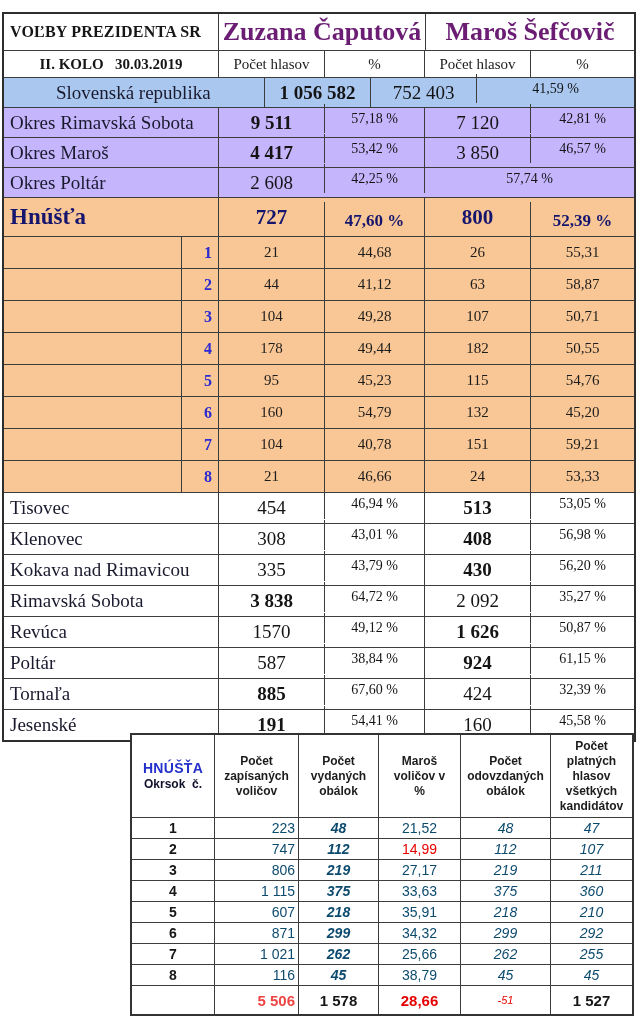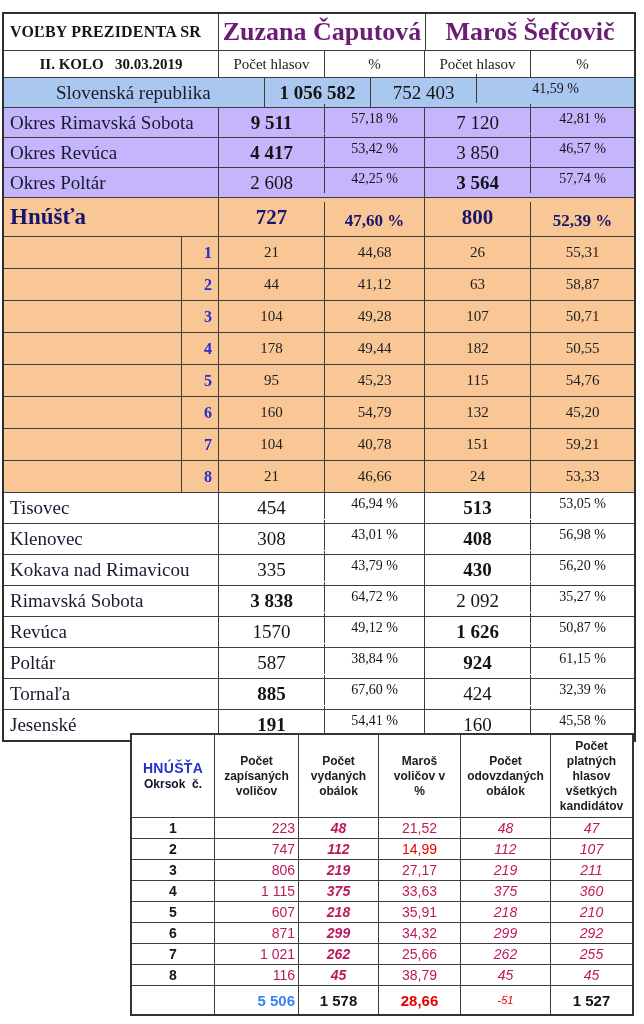--- a/index.html
+++ b/index.html
@@ -68,28 +68,28 @@
   .b1{width:82px;}
   .b2{width:84px;}
   .b3{width:80px;}
   .b4{width:82px;}
   .b5{width:90px;}
   .b6{flex:1;}
   .bh{height:82px;flex-direction:column;font-size:12px;font-weight:bold;
       color:#1c1c1c;line-height:1.25;padding:13px;}
   .bh .town{font-size:14px;color:#2330cc;letter-spacing:.3px;}
   .bh .okr{font-size:12px;color:#10102a;white-space:pre;}
-  .bd{height:20px;font-size:14px;color:#be185d;}
+  .bd{height:20px;font-size:14px;color:#0c4a6e;}
   .bnum{font-weight:bold;color:#161616;}
   .r-align{justify-content:flex-end;padding-right:3px;}
   .ital{font-style:italic;}
   .bold-ital{font-style:italic;font-weight:bold;}
   .red{color:#e60000;}
   .bf{height:28px;font-size:15px;font-weight:bold;}
-  .tot-blue{color:#3b82f6;text-align:center;}
+  .tot-blue{color:#ef4444;text-align:center;}
   .tot-small{font-size:11px;font-weight:normal;font-style:italic;}
 </style>
 </head>
 <body>
 
 <div class="top-table">
 
   <div class="trow h-row1">
     <div class="tcell w-name title">VOĽBY PREZIDENTA SR</div>
     <div class="tcell w-cand cand">Zuzana Čaputová</div>
@@ -113,32 +113,31 @@
 
   <div class="trow h-sum bg-cyan">
     <div class="tcell w-name name-txt">Okres Rimavská Sobota</div>
     <div class="tcell w-v val bold">9 511</div>
     <div class="tcell w-p pct">57,18 %</div>
     <div class="tcell w-v2 val">7 120</div>
     <div class="tcell w-p2 pct">42,81 %</div>
   </div>
 
   <div class="trow h-sum bg-cyan">
-    <div class="tcell w-name name-txt">Okres Revúca</div>
+    <div class="tcell w-name name-txt">Okres Maroš</div>
     <div class="tcell w-v val bold">4 417</div>
     <div class="tcell w-p pct">53,42 %</div>
     <div class="tcell w-v2 val">3 850</div>
     <div class="tcell w-p2 pct">46,57 %</div>
   </div>
 
   <div class="trow h-sum bg-cyan">
     <div class="tcell w-name name-txt">Okres Poltár</div>
     <div class="tcell w-v val">2 608</div>
     <div class="tcell w-p pct">42,25 %</div>
-    <div class="tcell w-v2 val bold">3 564</div>
     <div class="tcell w-p2 pct">57,74 %</div>
   </div>
 
   <div class="trow h-hn bg-orange">
     <div class="tcell w-name hn-name">Hnúšťa</div>
     <div class="tcell w-v hn-val">727</div>
     <div class="tcell w-p hn-pct">47,60 %</div>
     <div class="tcell w-v2 hn-val">800</div>
     <div class="tcell w-p2 hn-pct">52,39 %</div>
   </div>

